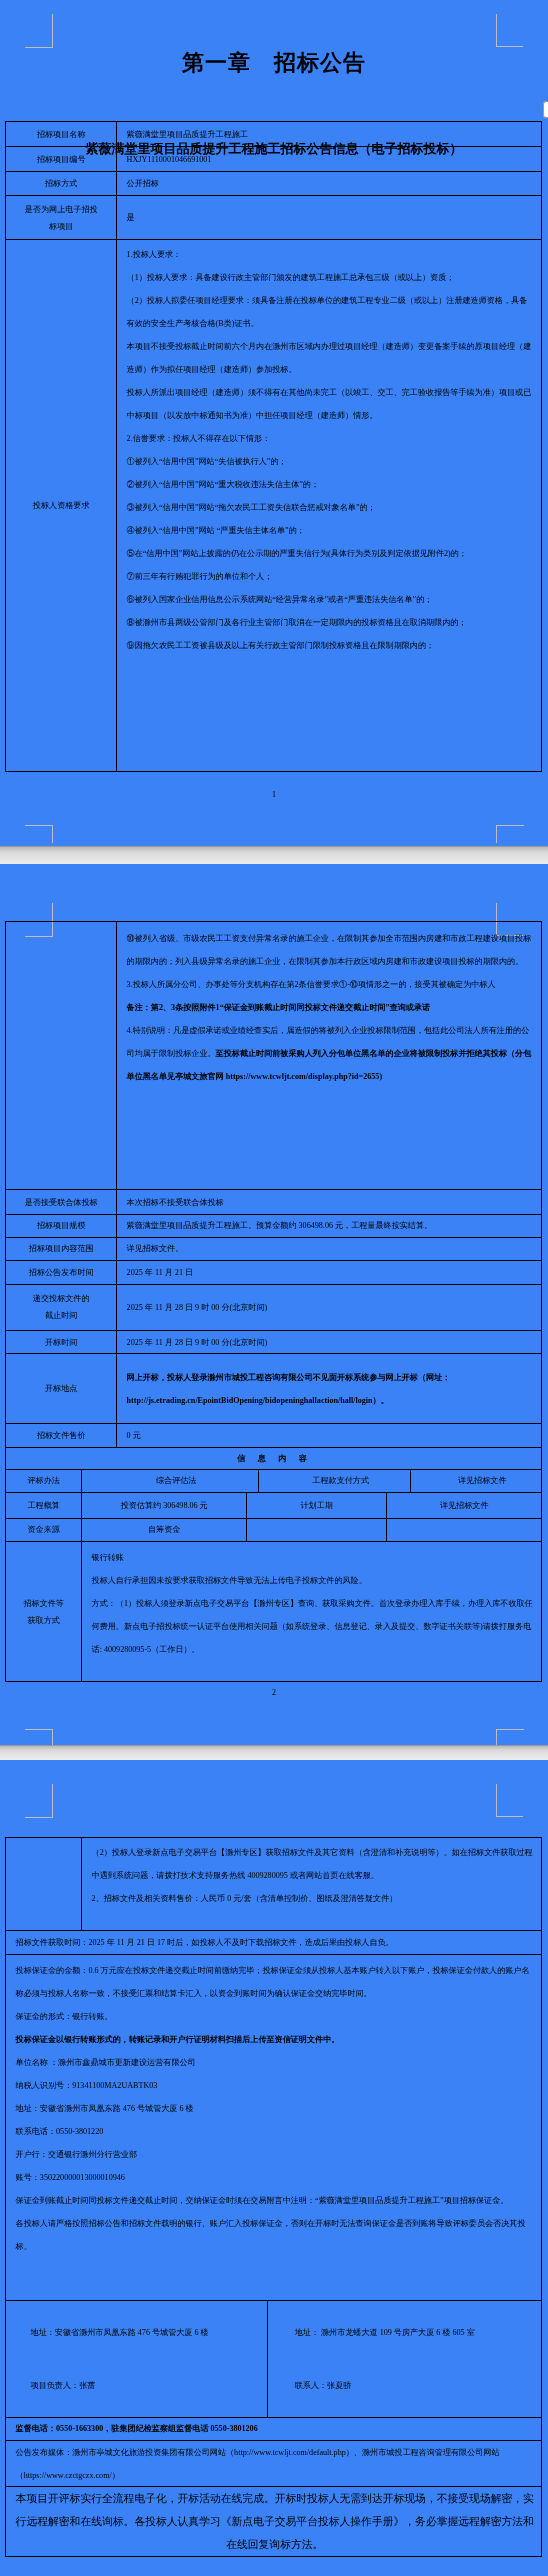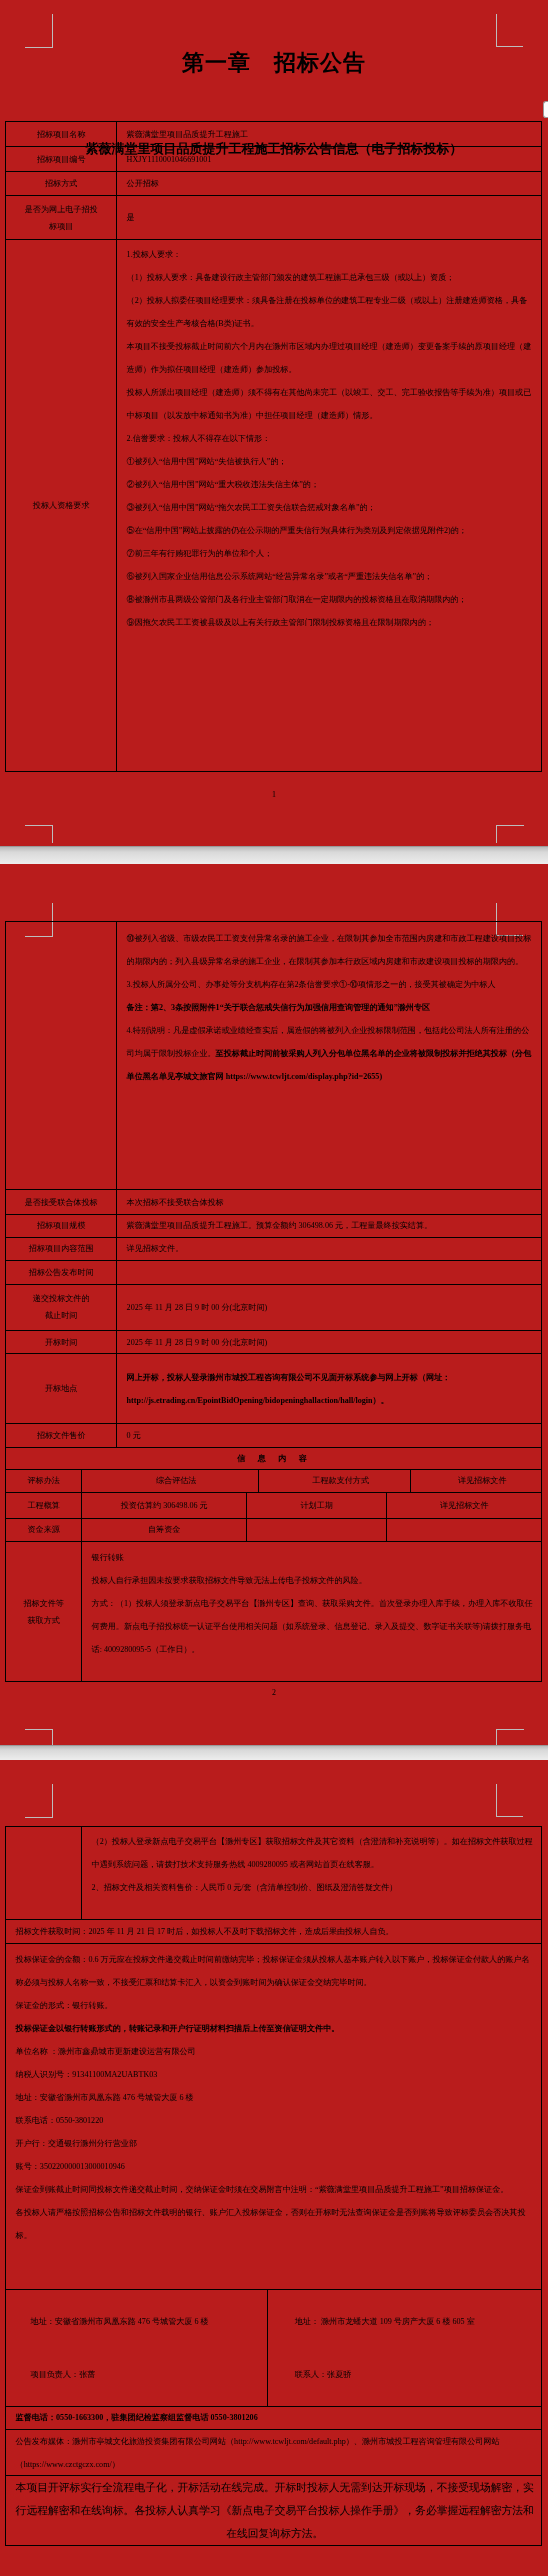--- a/index.html
+++ b/index.html
@@ -2,21 +2,21 @@
 <html style="font-size:8.4px"><head>
 <meta charset="utf-8">
 <style>
   html,body{margin:0;padding:0;}
   body{
     width:548px;height:2576px;position:relative;
     background:#ececec;
     font-family:"Liberation Serif","DejaVu Serif",serif;
     color:#000;font-size:8.1px;
   }
-  .page{position:relative;background:#b91c1c;width:548px;overflow:hidden;}
+  .page{position:relative;background:#3b82f6;width:548px;overflow:hidden;}
   #page1{height:846px;}
   #page2{height:881px;}
   #page3{height:816px;}
   .band{height:18px;background:linear-gradient(#b9b9b9 0%,#d9d9d9 30%,#ededed 100%);border-top:0.5px solid #9a9a9a;box-sizing:border-box;}
   #band2{height:14.7px;}
   
   .mark{position:absolute;width:27px;height:33px;}
   .mark.tl{border-right:1px solid #bdbdbd;border-bottom:1px solid #bdbdbd;left:25px;top:13.6px;}
   .mark.tr{border-left:1px solid #bdbdbd;border-bottom:1px solid #bdbdbd;left:496px;top:13.6px;}
   .mark.bl{border-right:1px solid #bdbdbd;border-top:1px solid #bdbdbd;left:25px;height:17px;}
@@ -94,20 +94,21 @@
       <div class="vc top" style="padding-top:3.1px;">
         <p>1.投标人要求：</p>
         <p>（1）投标人要求：具备建设行政主管部门颁发的建筑工程施工总承包三级（或以上）资质；</p>
         <p>（2）投标人拟委任项目经理要求：须具备注册在投标单位的建筑工程专业二级（或以上）注册建造师资格，具备有效的安全生产考核合格(B类)证书。</p>
         <p>本项目不接受投标截止时间前六个月内在滁州市区域内办理过项目经理（建造师）变更备案手续的原项目经理（建造师）作为拟任项目经理（建造师）参加投标。</p>
         <p>投标人所派出项目经理（建造师）须不得有在其他尚未完工（以竣工、交工、完工验收报告等手续为准）项目或已中标项目（以发放中标通知书为准）中担任项目经理（建造师）情形。</p>
         <p>2.信誉要求：投标人不得存在以下情形：</p>
         <p>①被列入“信用中国”网站“失信被执行人”的；</p>
         <p>②被列入“信用中国”网站“重大税收违法失信主体”的；</p>
         <p>③被列入“信用中国”网站“拖欠农民工工资失信联合惩戒对象名单”的；</p>
+        <p>④被列入“信用中国”网站 “严重失信主体名单”的；</p>
         <p>⑤在“信用中国”网站上披露的仍在公示期的严重失信行为(具体行为类别及判定依据见附件2)的；</p>
         <p>⑦前三年有行贿犯罪行为的单位和个人；</p>
         <p>⑥被列入国家企业信用信息公示系统网站“经营异常名录”或者“严重违法失信名单”的；</p>
         <p>⑧被滁州市县两级公管部门及各行业主管部门取消在一定期限内的投标资格且在取消期限内的；</p>
         <p>⑨因拖欠农民工工资被县级及以上有关行政主管部门限制投标资格且在限制期限内的；</p>
       </div>
     </div>
   </div>
 
   <div class="pagenum" style="top:790px;">1</div>
@@ -120,21 +121,21 @@
   <div class="mark tr" style="top:39px;"></div>
   <div class="mark bl" style="top:865px;"></div>
   <div class="mark br" style="top:865px;"></div>
 
   <div class="tbl" style="top:57px;">
     <div class="tr" style="height:268px;">
       <div class="lc"></div>
       <div class="vc top" style="padding-top:5.2px;">
         <p>⑩被列入省级、市级农民工工资支付异常名录的施工企业，在限制其参加全市范围内房建和市政工程建设项目投标的期限内的；列入县级异常名录的施工企业，在限制其参加本行政区域内房建和市政建设项目投标的期限内的。</p>
         <p>3.投标人所属分公司、办事处等分支机构存在第2条信誉要求①-⑩项情形之一的，接受其被确定为中标人</p>
-        <p class="bold">备注：第2、3条按照附件1“关于联合惩戒失信行为加强信用查询管理的通知”滁州专区</p>
+        <p class="bold">备注：第2、3条按照附件1“保证金到账截止时间同投标文件递交截止时间”查询或承诺</p>
         <p><span>4.特别说明：凡是虚假承诺或业绩经查实后，属造假的将被列入企业投标限制范围，包括此公司法人所有注册的公司均属于限制投标企业。</span><span class="bold">至投标截止时间前被采购人列入分包单位黑名单的企业将被限制投标并拒绝其投标（分包单位黑名单见亭城文旅官网 https://www.tcwljt.com/display.php?id=2655)</span></p>
       </div>
     </div>
     <div class="tr" style="height:25px;">
       <div class="lc">是否接受联合体投标</div>
       <div class="vc">
           <p>本次招标不接受联合体投标</p>
         </div>
     </div>
     <div class="tr" style="height:22.6px;">
@@ -144,20 +145,23 @@
         </div>
     </div>
     <div class="tr" style="height:23.6px;">
       <div class="lc">招标项目内容范围</div>
       <div class="vc">
           <p>详见招标文件。</p>
         </div>
     </div>
     <div class="tr" style="height:23.6px;">
       <div class="lc">招标公告发布时间</div>
+      <div class="vc">
+          <p>2025 年 11 月 21 日</p>
+        </div>
     </div>
     <div class="tr" style="height:46px;">
       <div class="lc">
           <span class="w7">递交投标文件的截止时间</span>
         </div>
       <div class="vc">
           <p>2025 年 11 月 28 日 9 时 00 分(北京时间)</p>
         </div>
     </div>
     <div class="tr" style="height:23.6px;">
@@ -213,21 +217,21 @@
 
   <div class="pagenum" style="top:824px;">2</div>
 </div>
 
 <div class="band" id="band2"></div>
 
 <div class="page" id="page3">
   <div class="mark tl" style="top:24px;"></div>
   <div class="mark tr" style="top:24px;"></div>
 
-  <div class="tbl" style="top:66px;">
+  <div class="tbl" style="top:77px;">
     <div class="tr" style="height:93px;">
       <div class="lc narrow"></div>
       <div class="vc top" style="padding-top:3.1px;">
         <p>（2）投标人登录新点电子交易平台【滁州专区】获取招标文件及其它资料（含澄清和补充说明等）。如在招标文件获取过程中遇到系统问题，请拨打技术支持服务热线 4009280095 或者网站首页在线客服。</p>
         <p>2、招标文件及相关资料售价：人民币 0 元/套（含清单控制价、图纸及澄清答疑文件）</p>
       </div>
     </div>
     <div class="tr" style="height:24px;">
       <div class="full">
           <p>招标文件获取时间：2025 年 11 月 21 日 17 时后，如投标人不及时下载招标文件，造成后果由投标人自负。</p>

